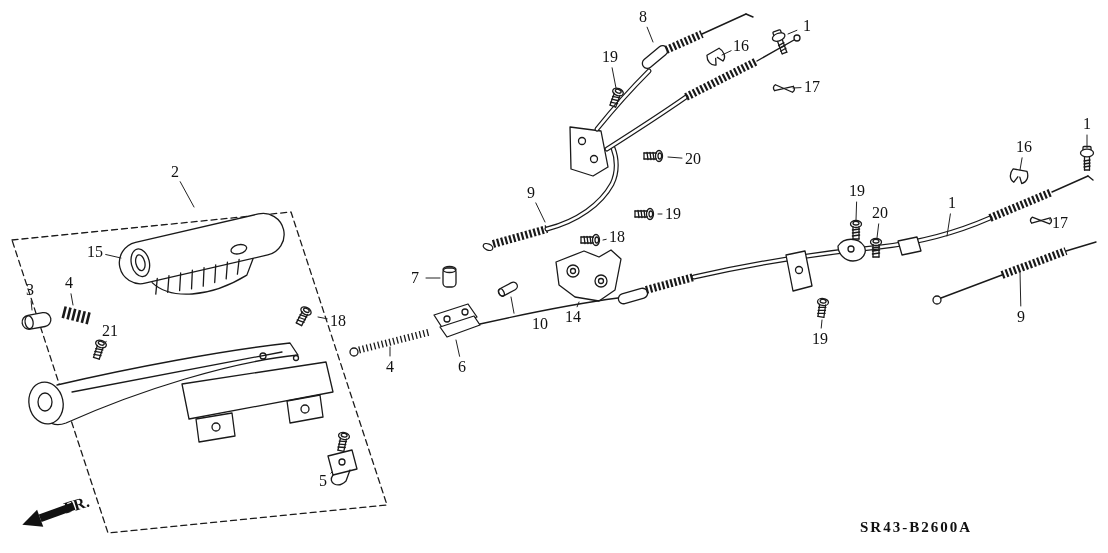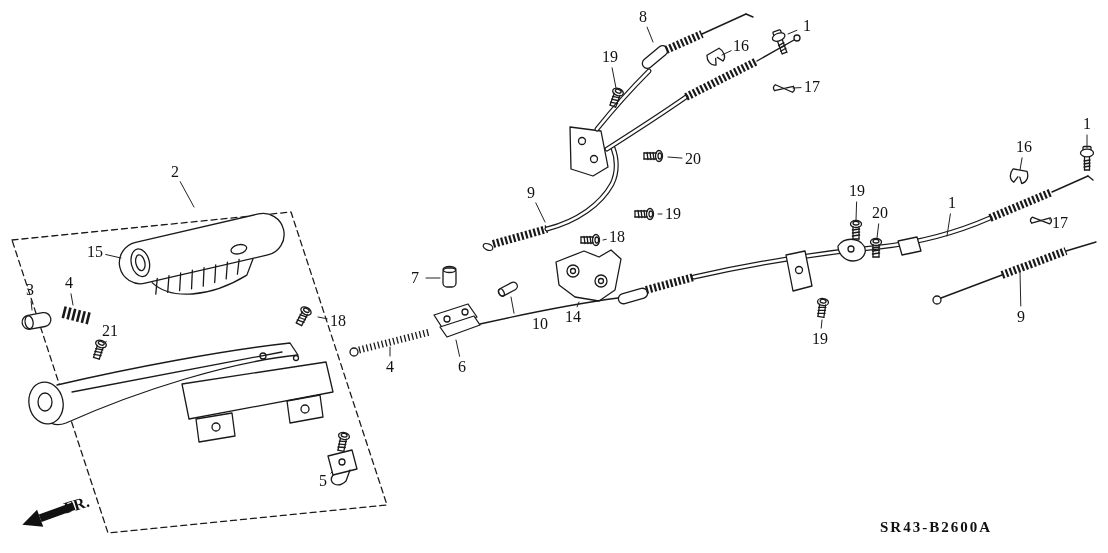--- a/index.html
+++ b/index.html
@@ -14,21 +14,21 @@
   .tube-o{stroke:#1a1a1a;stroke-width:5;fill:none;}
   .tube-i{stroke:#ffffff;stroke-width:2.6;fill:none;}
   .wire{stroke:#1a1a1a;stroke-width:1.4;fill:none;}
   .leader{stroke:#222222;stroke-width:1;}
   .callout-layer{position:absolute;inset:0;pointer-events:none;}
   .callout{position:absolute;transform:translate(-50%,-50%);font-size:16px;color:#111;
            font-family:"Liberation Serif",serif;}
   .fr-label{position:absolute;left:64px;top:496px;font-size:16px;font-weight:bold;color:#111;
             transform:rotate(-17deg);}
   .diagram-code{position:absolute;left:860px;top:519px;font-size:15px;font-weight:bold;
-                letter-spacing:2px;color:#111;margin-left:20px;}
+                letter-spacing:2px;color:#111;}
 </style>
 </head>
 <body>
 
 <div class="stage">
 
   <svg class="artwork" width="1108" height="553" viewBox="0 0 1108 553">
     <defs>
       <g id="screw">
         <ellipse cx="0" cy="0" rx="5.5" ry="3.5" fill="#fff"></ellipse>

